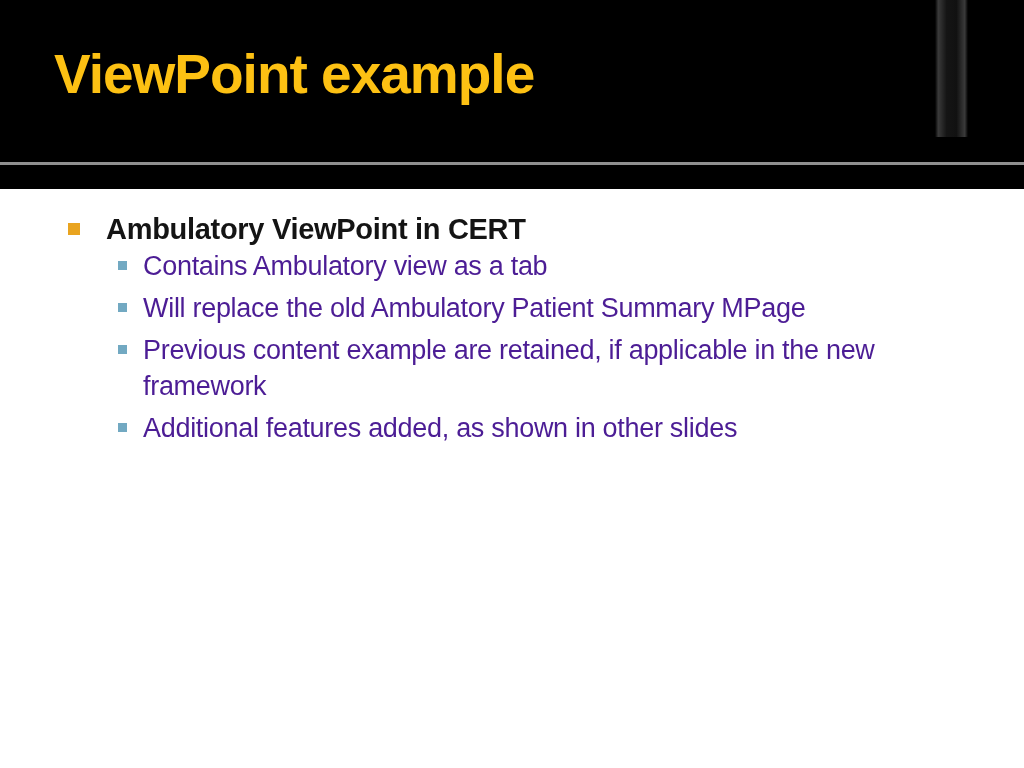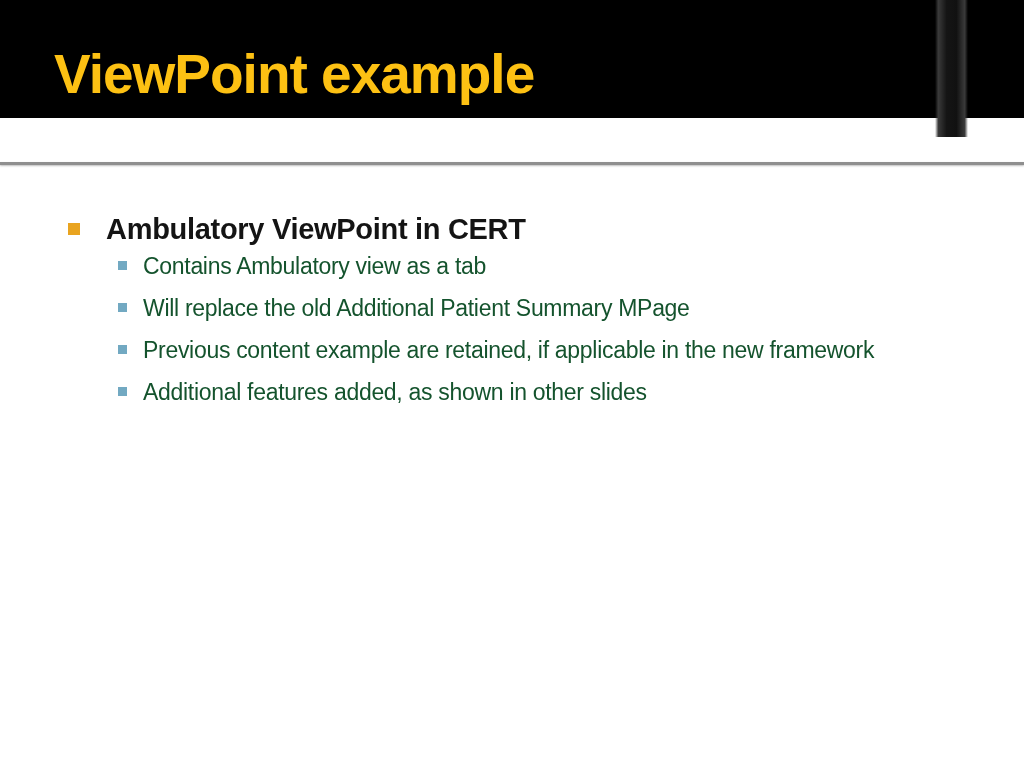--- a/index.html
+++ b/index.html
@@ -13,21 +13,21 @@
     height: 768px;
     background: #ffffff;
     overflow: hidden;
     font-family: "Liberation Sans", sans-serif;
   }
   
   .banner {
     position: absolute;
     left: 0; top: 0;
     width: 1024px;
-    height: 118px;
+    height: 189px;
     background: #000000;
   }
   .accent-bar {
     position: absolute;
     left: 935px;
     top: 0;
     width: 33px;
     height: 137px;
     background: linear-gradient(90deg,
       rgba(0,0,0,0) 0%,
@@ -93,24 +93,24 @@
   }
   .l2-bullet {
     flex: 0 0 auto;
     width: 9px;
     height: 9px;
     margin-top: 13px;
     margin-right: 16px;
     background: #72A9C2;
   }
   .l2-text {
-    font-size: 23px;
+    font-size: 27px;
     font-weight: 400;
     line-height: 36px;
-    color: #14532d;
+    color: #4c1d95;
     letter-spacing: -0.3px;
     max-width: 775px;
   }
 </style>
 </head>
 <body>
 
 <div class="slide">
 
   <div class="banner">
@@ -129,21 +129,21 @@
 
     <div class="l2-list">
 
       <div class="l2-item">
         <span class="l2-bullet"></span>
         <span class="l2-text">Contains Ambulatory view as a tab</span>
       </div>
 
       <div class="l2-item">
         <span class="l2-bullet"></span>
-        <span class="l2-text">Will replace the old Additional Patient Summary MPage</span>
+        <span class="l2-text">Will replace the old Ambulatory Patient Summary MPage</span>
       </div>
 
       <div class="l2-item">
         <span class="l2-bullet"></span>
         <span class="l2-text">Previous content example are retained, if applicable in the new framework</span>
       </div>
 
       <div class="l2-item">
         <span class="l2-bullet"></span>
         <span class="l2-text">Additional features added, as shown in other slides</span>

